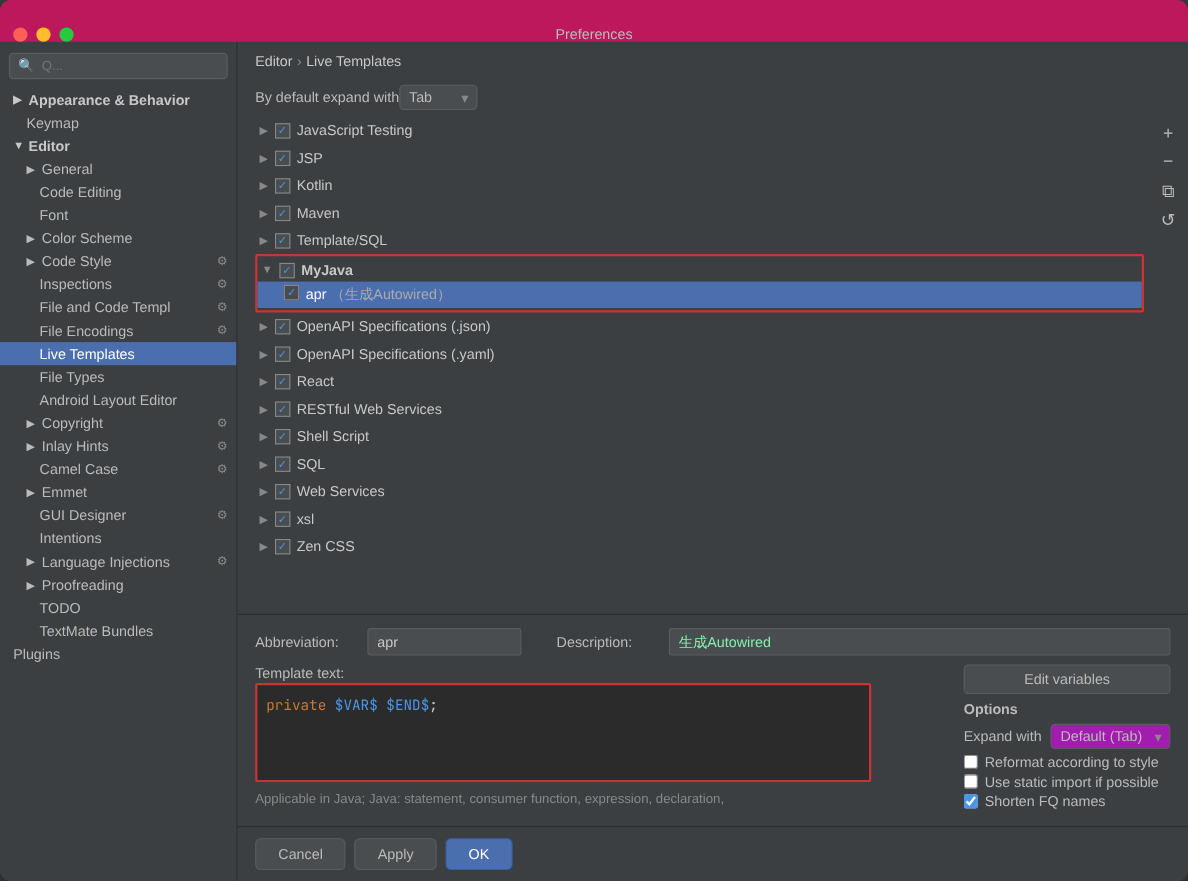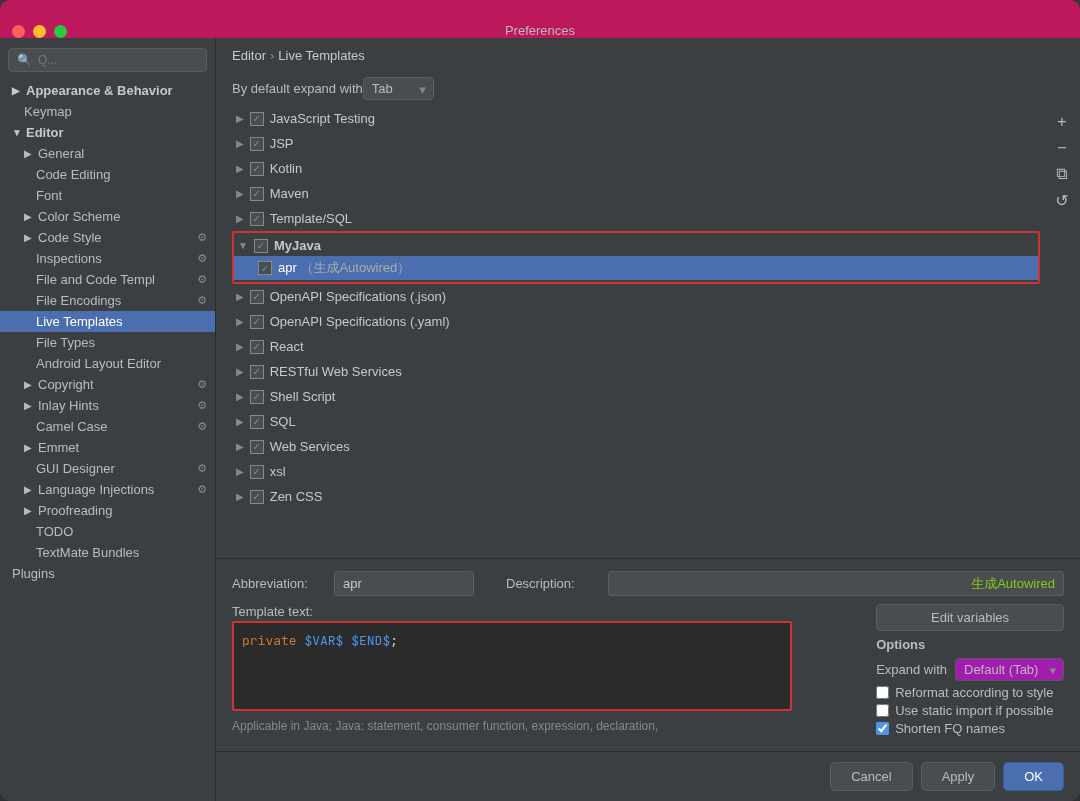--- a/index.html
+++ b/index.html
@@ -209,21 +209,20 @@
       background: #4a4d4f;
       display: inline-flex;
       align-items: center;
       justify-content: center;
       font-size: 10px;
       color: #4b96e6;
     }
     .check-icon.checked::after { content: '✓'; }
     .template-item {
       display: flex;
-      align-items: center;
       gap: 6px;
       padding: 3px 4px 3px 24px;
       cursor: pointer;
       color: #c8c8c8;
     }
     .template-item.selected { background: #4b6eaf; color: #ffffff; }
     
     .myjava-group {
       border: 2px solid #cc3333;
       border-radius: 2px;
@@ -257,26 +256,25 @@
       color: #c8c8c8;
       padding: 4px 8px;
       font-size: 13px;
       width: 140px;
       outline: none;
     }
     .description-input {
       background: #4a4d4f;
       border: 1px solid #5a5d5f;
       border-radius: 3px;
-      color: #84cc16;
+      color: #86efac;
       padding: 4px 8px;
       font-size: 13px;
       flex: 1;
       outline: none;
-      text-align: right;
     }
     .template-text-area {
       border: 2px solid #cc3333;
       border-radius: 2px;
       background: #2b2b2b;
       padding: 8px;
       min-height: 90px;
       font-family: 'JetBrains Mono', 'Fira Code', monospace;
       font-size: 13px;
       color: #c8c8c8;
@@ -328,21 +326,21 @@
     }
     .applicable-text {
       color: #888;
       font-size: 12px;
       padding: 8px 0 4px 0;
     }
     
     .bottom-bar {
       padding: 10px 16px;
       display: flex;
-      justify-content: flex-end;
+      justify-content: flex-start;
       gap: 8px;
       border-top: 1px solid #2b2b2b;
       background: #3c3f41;
     }
     .btn {
       padding: 6px 20px;
       border-radius: 5px;
       border: 1px solid #5a5d5f;
       font-size: 13px;
       cursor: pointer;
@@ -486,20 +484,23 @@
       <div class="sidebar-item indent-1">
         <span class="arrow">▶</span>
         <span>Emmet</span>
       </div>
 
       <div class="sidebar-item indent-2">
         <span>GUI Designer</span>
         <span class="gear-icon">⚙</span>
       </div>
 
+      <div class="sidebar-item indent-2">
+        <span>Intentions</span>
+      </div>
 
       <div class="sidebar-item indent-1">
         <span class="arrow">▶</span>
         <span>Language Injections</span>
         <span class="gear-icon">⚙</span>
       </div>
 
       <div class="sidebar-item indent-1">
         <span class="arrow">▶</span>
         <span>Proofreading</span>

